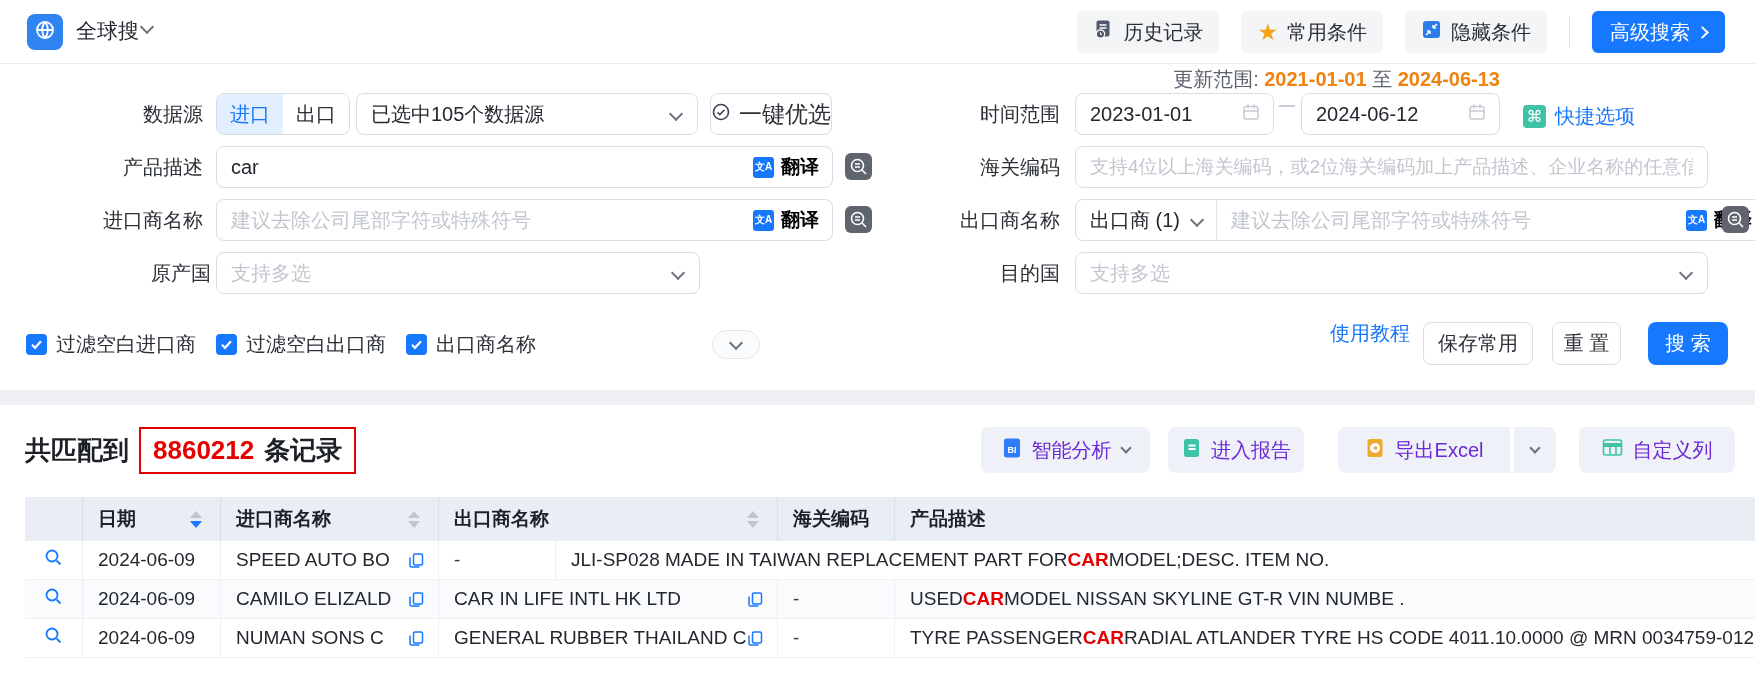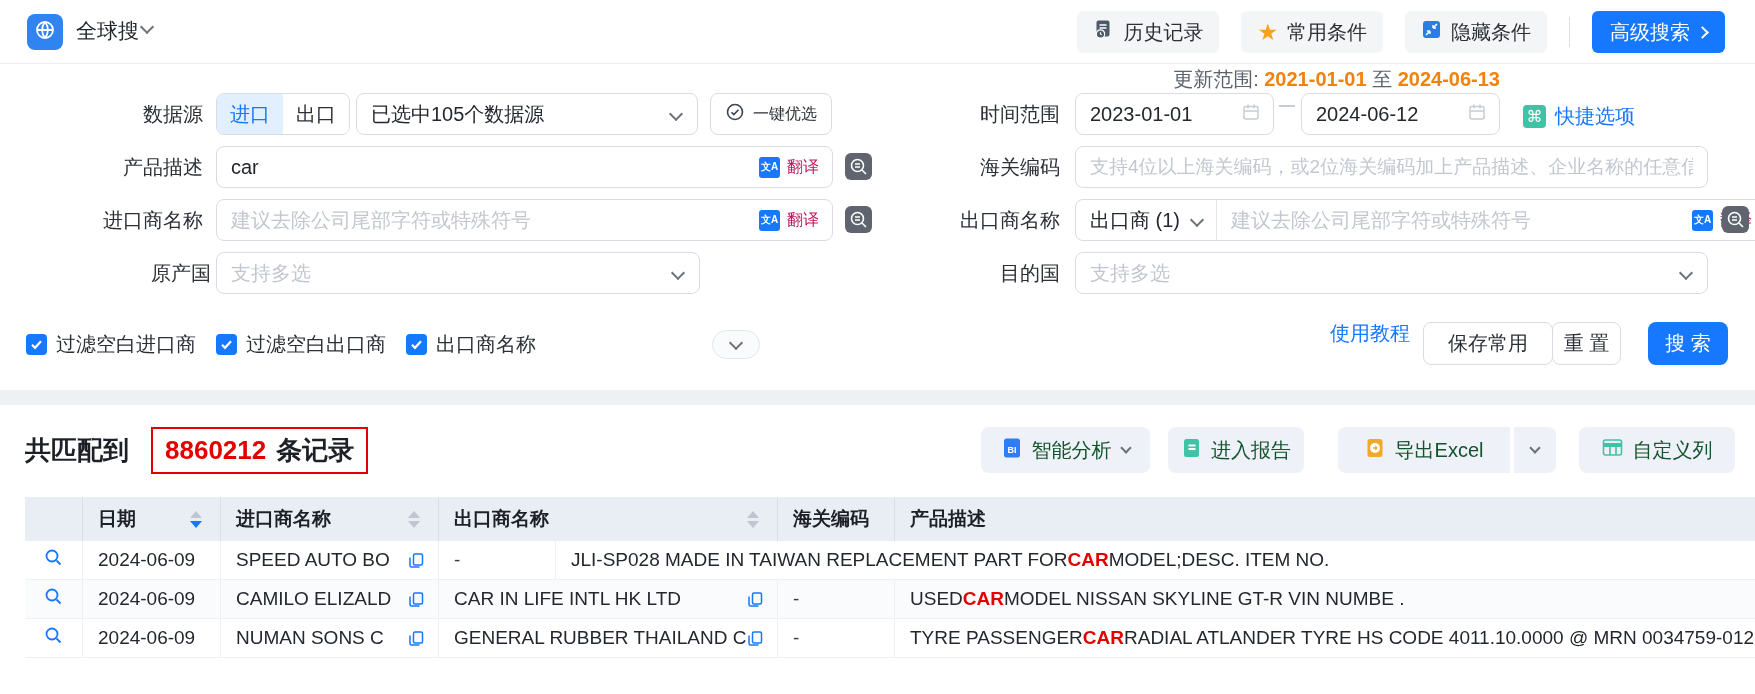--- a/index.html
+++ b/index.html
@@ -33,64 +33,64 @@
   .flabel { position:absolute; width:203px; text-align:right; font-size:20px; color:#2b2f36; line-height:42px; }
   .flabel-r { position:absolute; width:160px; text-align:right; font-size:20px; color:#2b2f36; line-height:42px; }
   .inp { position:absolute; height:42px; border:1px solid #d8dce3; border-radius:8px; background:#fff;
          display:flex; align-items:center; overflow:hidden; }
   .inp input { border:none; outline:none; flex:1 1 auto; height:100%; padding:0 14px; font-size:20px;
                color:#23272e; font-family:inherit; min-width:0; background:transparent; }
   .inp input::placeholder { color:#c2c7cf; }
   .suffix { display:flex; align-items:center; gap:7px; padding-right:13px; flex:0 0 auto; cursor:pointer; }
   .trans-ic { width:21px; height:21px; border-radius:3px; background:#1677ff; color:#fff; font-size:10px;
               font-weight:bold; display:flex; align-items:center; justify-content:center; letter-spacing:0; }
-  .trans-txt { font-size:16px; color:#be185d; }
+  .trans-txt { font-size:19px; color:#000000;font-weight:bold; }
   .darkic { position:absolute; width:27px; height:27px; border-radius:6px; background:#5f646e;
             display:flex; align-items:center; justify-content:center; cursor:pointer; }
   .toggle { position:absolute; display:flex; height:42px; border:1px solid #d8dce3; border-radius:8px;
             overflow:hidden; background:#fff; }
   .tseg { width:66px; display:flex; align-items:center; justify-content:center; font-size:20px; cursor:pointer; }
   .tseg.on { background:#e1efff; color:#1677ff; }
   .tseg.off { background:#fff; color:#2b2f36; }
   .sel-chev { margin-left:auto; flex:0 0 auto; }
   .ph { color:#c2c7cf; font-size:20px; padding-left:14px; }
   .dateval { font-size:20px; color:#23272e; padding-left:14px; }
   .update-line { position:absolute; top:66px; right:255px; font-size:20px; color:#5c636d; white-space:nowrap; }
   .update-line b { color:#f0820f; font-weight:bold; }
   .quick { position:absolute; display:flex; align-items:center; gap:9px; cursor:pointer; }
   .quick-ic { width:23px; height:23px; background:#3fc3a6; border-radius:4px; color:#fff; font-size:16px;
               display:flex; align-items:center; justify-content:center; }
   .quick-txt { color:#1677ff; font-size:20px; }
   .optimize { position:absolute; height:42px; border:1px solid #d8dce3; border-radius:8px; background:#fff;
-              display:flex; align-items:center; justify-content:center; gap:8px; font-size:16px; color:#2b2f36;
+              display:flex; align-items:center; justify-content:center; gap:8px; font-size:23px; color:#2b2f36;
               cursor:pointer; }
   .ckrow { position:absolute; left:26px; top:322px; height:44px; display:flex; align-items:center; gap:20px; }
   .ckitem { display:flex; align-items:center; gap:9px; cursor:pointer; }
   .ckbox { width:21px; height:21px; background:#1677ff; border-radius:4px; display:flex; align-items:center;
            justify-content:center; }
   .cklabel { font-size:20px; color:#2b2f36; }
   .pill { position:absolute; left:712px; top:330px; width:48px; height:29px; border:1px solid #e2e5ea;
           border-radius:15px; background:#fafbfc; display:flex; align-items:center; justify-content:center;
           cursor:pointer; }
   .link { position:absolute; font-size:20px; color:#1677ff; line-height:43px; cursor:pointer; }
   .btn-ghost { position:absolute; height:43px; top:322px; border:1px solid #d8dce3; border-radius:8px;
                background:#fff; font-size:20px; color:#2b2f36; cursor:pointer; font-family:inherit; }
   .btn-search { position:absolute; height:43px; top:322px; background:#1677ff; border:none; border-radius:8px;
                 font-size:20px; color:#fff; cursor:pointer; font-family:inherit; }
 
   .band { position:absolute; left:0; top:390px; width:1755px; height:15px; background:#eef0f4; }
 
   
-  .count-wrap { position:absolute; left:25px; top:427px; display:flex; align-items:center;gap:12px; }
+  .count-wrap { position:absolute; left:25px; top:427px; display:flex; align-items:center; }
   .count-prefix { font-size:26px; font-weight:bold; color:#1d2127; }
   .count-box { margin-left:10px; border:2px solid #e50000; padding:4px 12px; display:flex; align-items:baseline; gap:10px; }
   .count-num { font-size:26px; font-weight:bold; color:#e50000; }
   .count-suffix { font-size:26px; font-weight:bold; color:#1d2127; }
   .res-btn { position:absolute; top:427px; height:46px; background:#eef1f7; border:none; border-radius:8px;
-             display:flex; align-items:center; justify-content:center; gap:10px; font-size:20px; color:#14532d;
+             display:flex; align-items:center; justify-content:center; gap:10px; font-size:20px; color:#6d28d9;
              cursor:pointer; font-family:inherit; }
   .chev-sm { width:8px; height:8px; border-right:2px solid #6b727c; border-bottom:2px solid #6b727c;
              transform:rotate(45deg); margin-top:-4px; }
 
   
   .tbl { position:absolute; left:25px; top:497px; width:1730px; }
   .thead { display:flex; height:44px; background:#e9edf4; align-items:stretch; }
   .th { display:flex; align-items:center; font-size:19px; font-weight:bold; color:#1d2127;
         border-right:1px solid #d9dfe8; padding-left:15px; }
   .th:last-child { border-right:none; }
@@ -308,21 +308,21 @@
             </svg>
         </span>
         <span class="cklabel">出口商名称</span>
       </span>
     </div>
     <div class="pill">
       <span class="chev" style="color:#8a919f;margin-top:-3px"></span>
     </div>
 
     <span class="link" style="left:1330px;top:312px">使用教程</span>
-    <button class="btn-ghost" style="left:1423px;width:130px">保存常用</button>
+    <button class="btn-ghost" style="left:1423px;width:110px">保存常用</button>
     <button class="btn-ghost" style="left:1552px;width:69px">重 置</button>
     <button class="btn-search" style="left:1648px;width:80px">搜 索</button>
   </section>
 
   <div class="band"></div>
 
   <section>
     <div class="count-wrap">
       <span class="count-prefix">共匹配到</span>
       <span class="count-box">

